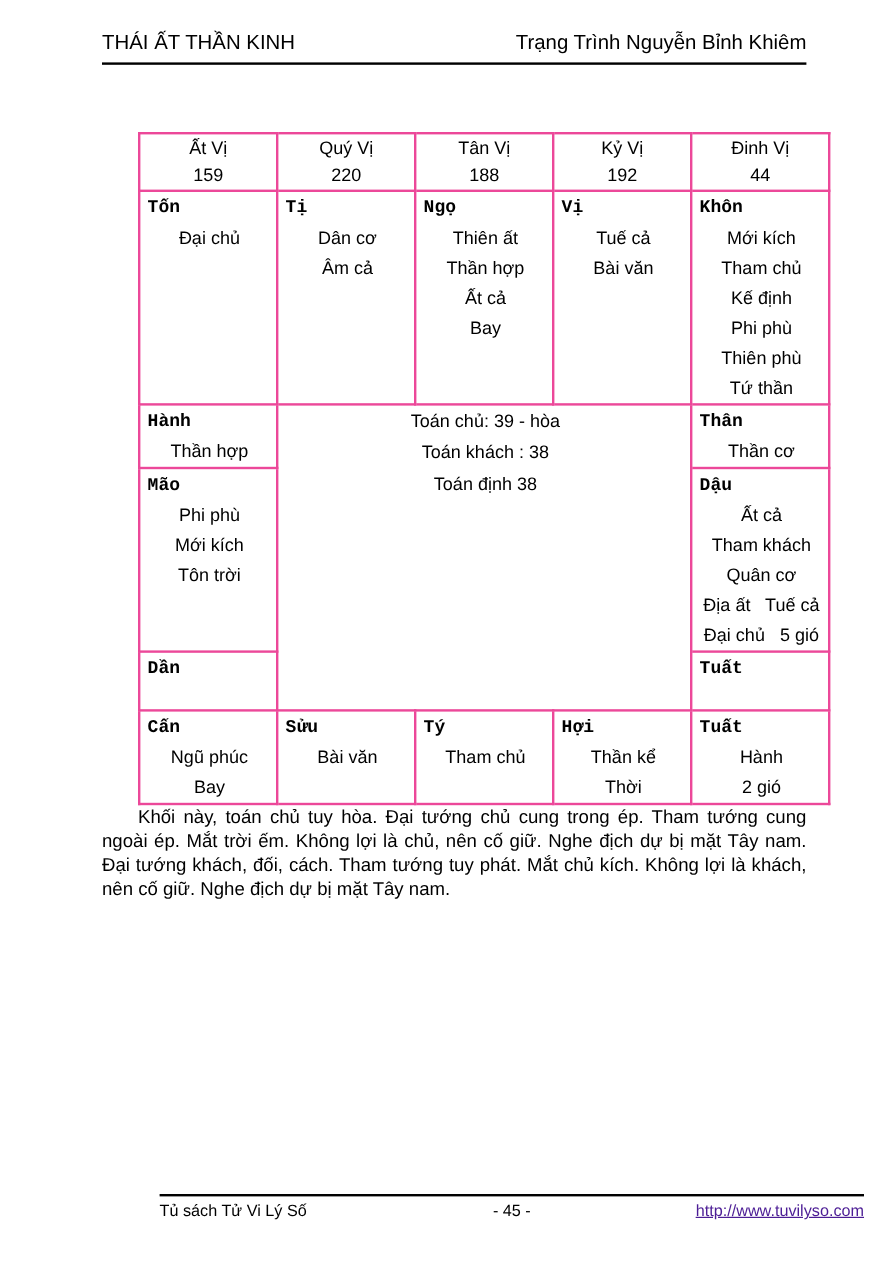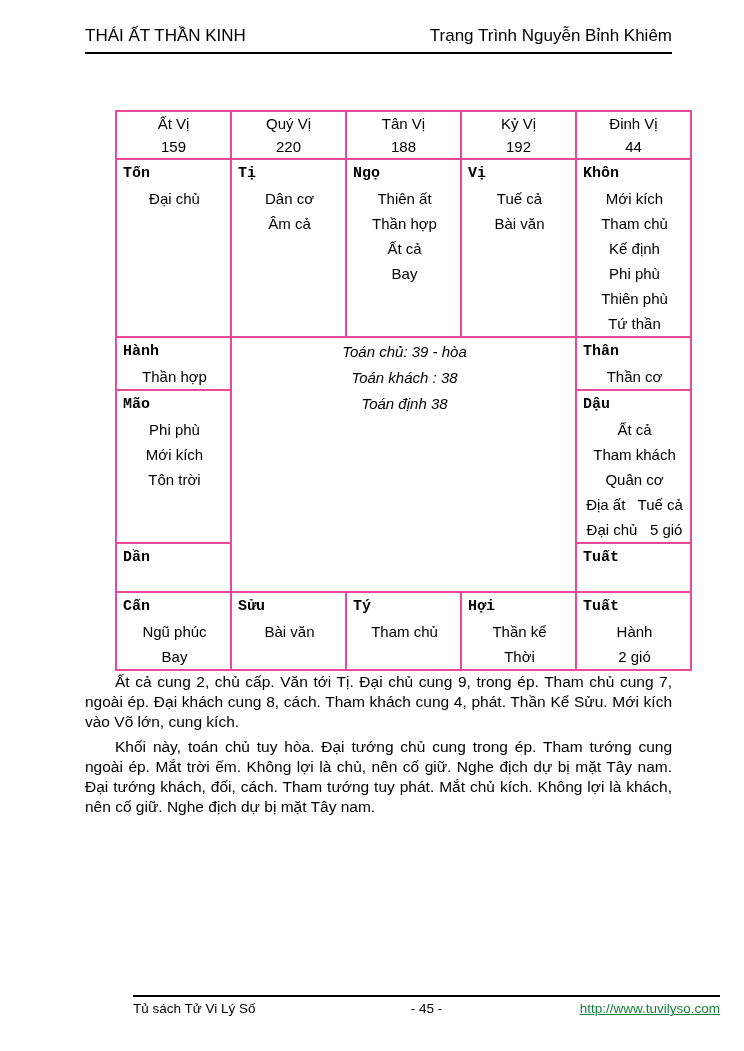--- a/index.html
+++ b/index.html
@@ -25,41 +25,41 @@
   }
   table.chart td {
     border:2px solid #ec4899; vertical-align:top;
     padding:1px 4px 0 6px; font-size:15px; overflow:hidden;
   }
   tr.r-head td { text-align:center; vertical-align:middle; padding:0; }
   tr.r-head td div { line-height:23px; }
   .p-label { font-weight:bold; line-height:25px;font-family:Liberation Mono, monospace; }
   .p-items div { line-height:25px; white-space:pre-wrap;text-align:center; }
   td.center-cell {
-    text-align:center; vertical-align:middle; font-size:15px;font-style:italic;
+    text-align:center; vertical-align:middle; font-size:15px;
   }
   td.center-cell div { line-height:26px; }
 
   
   .body-text {
     position:absolute; left:85px; top:672px; width:587px;
     font-size:15.5px; line-height:20px; text-align:justify;
   }
   .body-text p { margin:0 0 5px 0; text-indent:30px; }
 
   
   .page-footer {
     position:absolute; left:85px; top:995px; width:587px;
     display:flex; justify-content:space-between; align-items:flex-start;
     font-size:13.5px; padding-top:4px; border-top:2px solid #000;margin-left:48px;
   }
   .page-footer .f-center { flex:1; text-align:center; }
   .page-footer .f-left, .page-footer .f-right { flex:1; }
   .page-footer .f-right { text-align:right; }
-  .footer-link { text-decoration:underline; color:#15803d;padding-left:46px; }
+  .footer-link { text-decoration:underline; color:#4c1d95;padding-left:46px; }
 </style>
 </head>
 <body>
 
 <div class="page">
 
   <div class="page-header">
     <span>THÁI ẤT THẦN KINH</span>
     <span>Trạng Trình Nguyễn Bỉnh Khiêm</span>
   </div>
@@ -218,21 +218,20 @@
         <div class="p-items">
               <div>Hành</div>
               <div>2 gió</div>
             </div>
       </td>
     </tr>
   </tbody>
     </table>
 
   <div class="body-text">
-    <p>Ất cả cung 2, chủ cấp. Văn tới Tị. Đại chủ cung 9, trong ép. Tham chủ cung 7, ngoài ép. Đại khách cung 8, cách. Tham khách cung 4, phát. Thần Kể Sửu. Mới kích vào Võ lớn, cung kích.</p>
     <p>Khối này, toán chủ tuy hòa. Đại tướng chủ cung trong ép. Tham tướng cung ngoài ép. Mắt trời ếm. Không lợi là chủ, nên cố giữ. Nghe địch dự bị mặt Tây nam. Đại tướng khách, đối, cách. Tham tướng tuy phát. Mắt chủ kích. Không lợi là khách, nên cố giữ. Nghe địch dự bị mặt Tây nam.</p>
   </div>
 
   <div class="page-footer">
     <span class="f-left">Tủ sách Tử Vi Lý Số</span>
     <span class="f-center">- 45 -</span>
     <span class="f-right"><a class="footer-link" href="#">http://www.tuvilyso.com</a></span>
   </div>
 
 </div>

